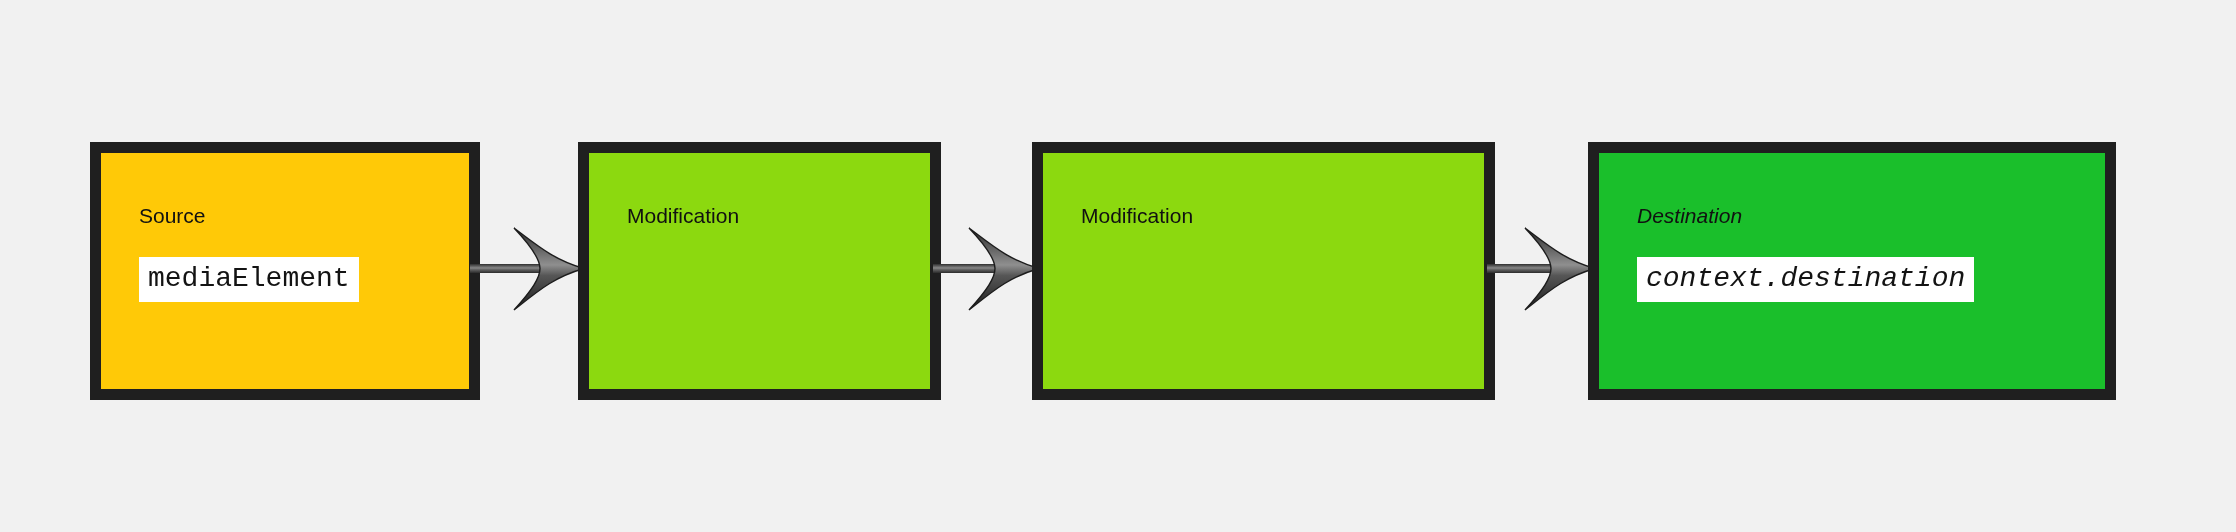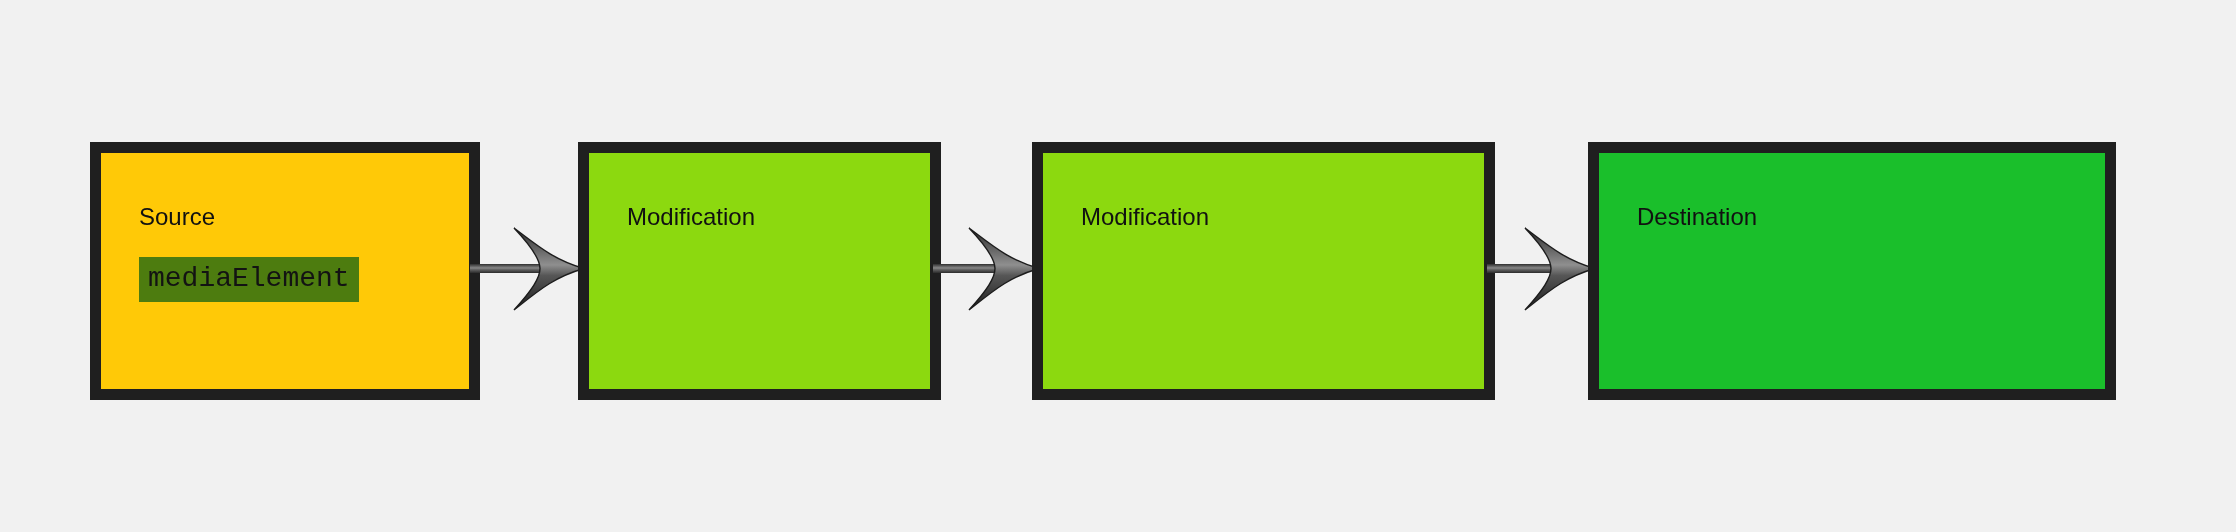--- a/index.html
+++ b/index.html
@@ -32,32 +32,32 @@
     position: relative;
     width: 100%;
     height: 100%;
   }
 
   .node-title {
     position: absolute;
     left: 38px;
     top: 52px;
     font-family: "Liberation Sans", sans-serif;
-    font-size: 24px;
+    font-size: 21px;
     font-weight: 400;
     line-height: 1;
     color: #111111;
     white-space: nowrap;
   }
 
   .node-code {
     position: absolute;
     left: 38px;
     top: 104px;
-    background: #4d7c0f;
+    background: #ffffff;
     color: #131313;
     font-family: "Liberation Mono", monospace;
     font-size: 28px;
     line-height: 1.42;
     padding: 2px 9px 3px 9px;
     white-space: nowrap;
   }
 
   
   .node-source {
@@ -80,20 +80,21 @@
     width: 463px;
     height: 258px;
     background: #8cd90f;
   }
   .node-destination {
     left: 1588px;
     top: 142px;
     width: 528px;
     height: 258px;
     background: #1abf2b;
+    font-style: italic;
   }
 
   
   .edge {
     position: absolute;
     top: 222px;
     height: 94px;
     pointer-events: none;
   }
   .edge svg { display: block; }
@@ -185,16 +186,17 @@
         </linearGradient>
       </defs>
       <rect x="0" y="42" width="72" height="9" fill="url(#shaftGrad3)"></rect>
       <path d="M 38 6 C 62 24, 78 38, 108 46.5 C 78 55, 62 69, 38 88 C 56 68, 64 56, 64 46.5 C 64 37, 56 25, 38 6 Z" fill="url(#headGrad3)" stroke="#1c1c1c" stroke-width="1.4"></path>
     </svg>
   </div>
 
   <div class="node node-destination">
     <div class="node-inner">
       <div class="node-title">Destination</div>
+      <div class="node-code">context.destination</div>
     </div>
   </div>
 
 </div>
 
 </body></html>

